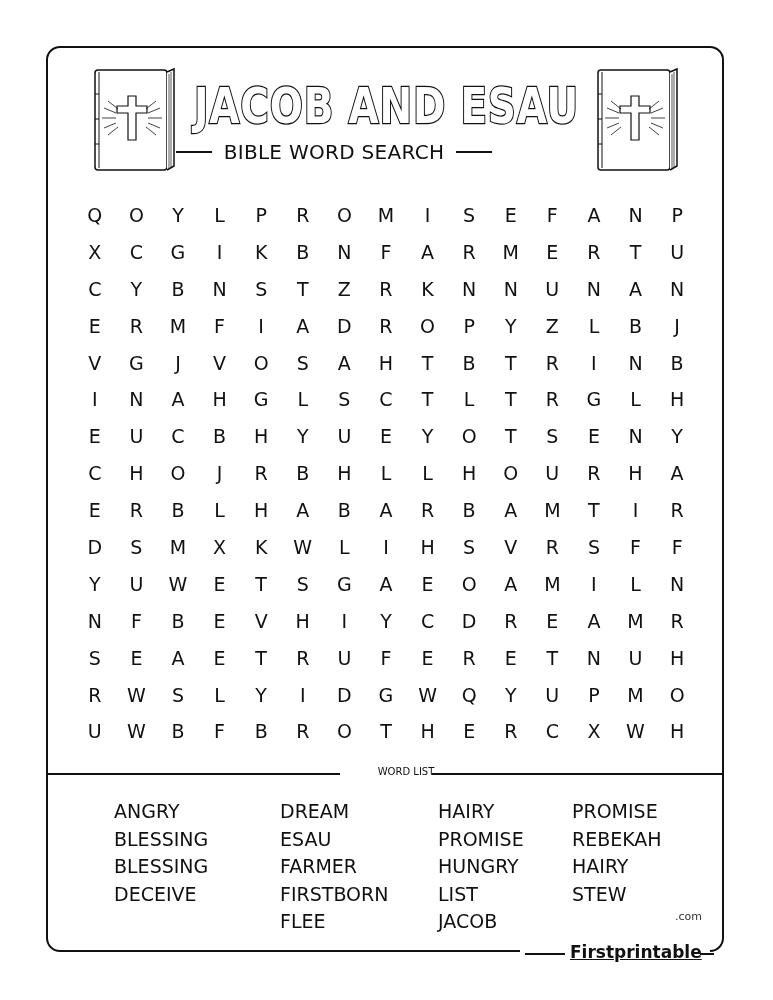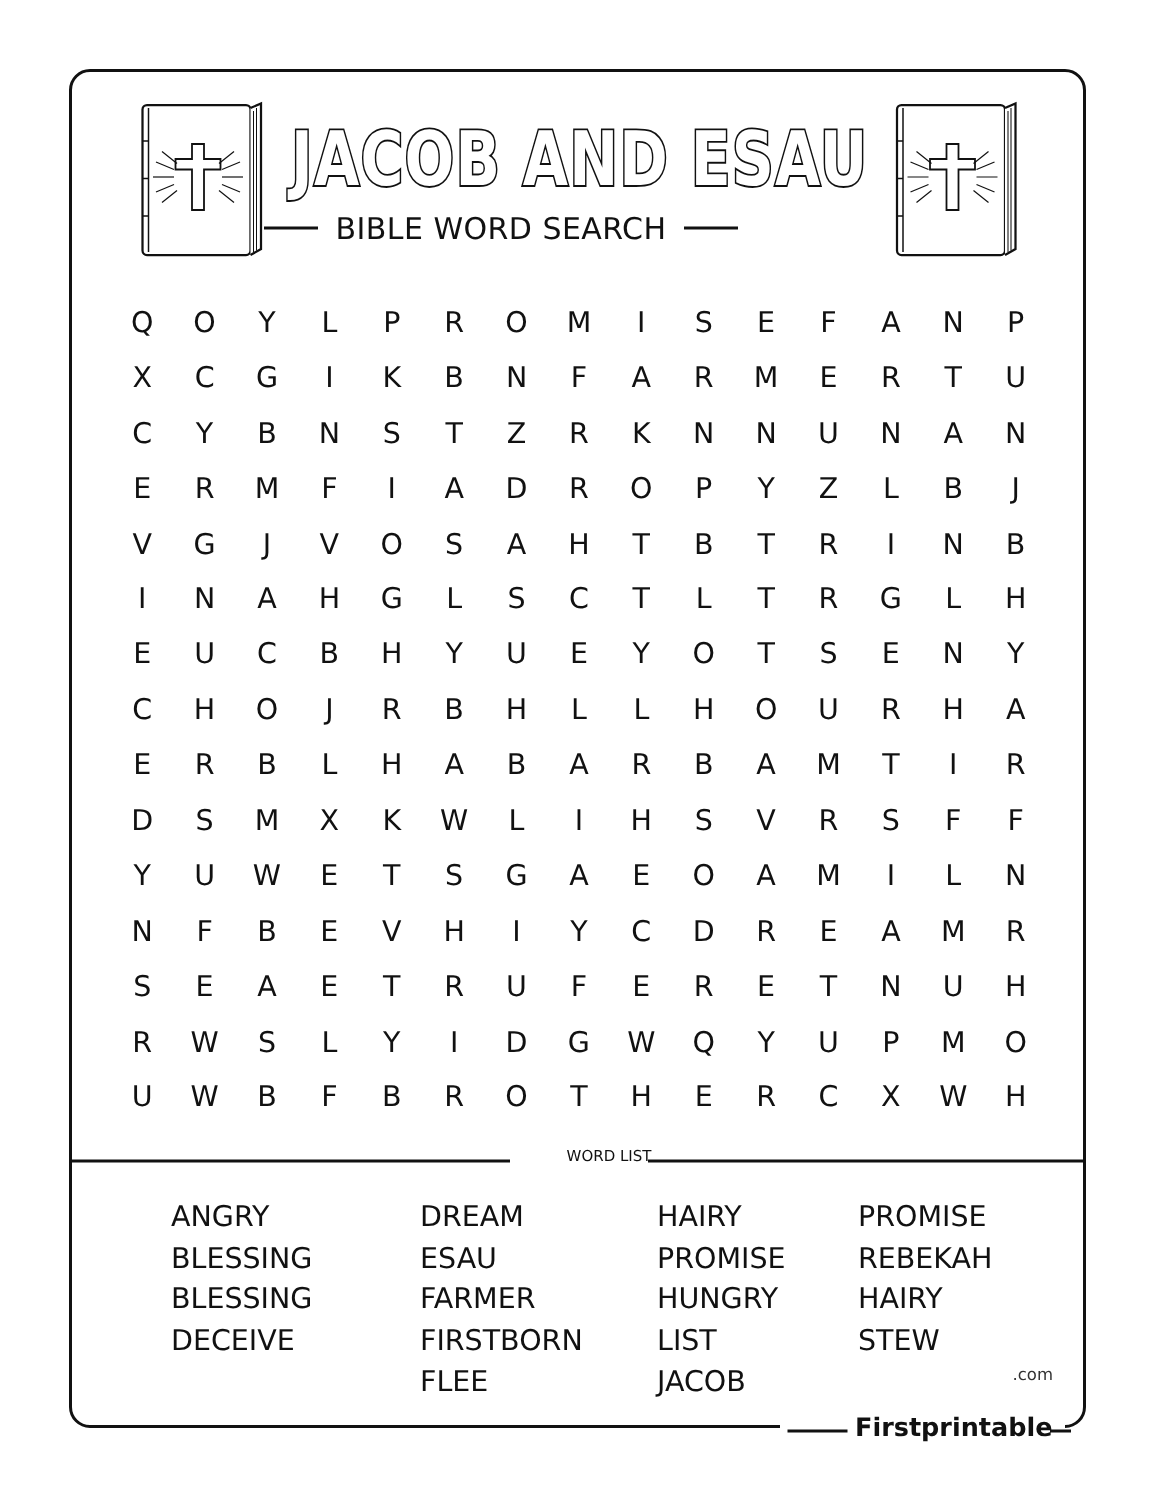--- a/index.html
+++ b/index.html
@@ -31,21 +31,21 @@
   .wl-line { position: absolute; top: 773px; height: 2px; background: #111; }
   .wl-line.l { left: 46px; width: 294px; }
   .wl-line.r { left: 432px; width: 292px; }
   .wl-label { position: absolute; top: 766px; left: 360px; width: 92px; text-align: center; font-size: 10px; font-weight: normal; }
   .words { position: absolute; top: 798px; left: 114px; display: grid; grid-template-columns: 166px 158px 134px 120px; }
   .col { display: flex; flex-direction: column; }
   .word { font-size: 19px; line-height: 27.5px; }
   .brand-line { position: absolute; top: 953px; height: 2px; background: #111; }
   .brand-line.l { left: 525px; width: 40px; }
   .brand-line.r { left: 700px; width: 14px; }
-  .brand { position: absolute; left: 570px; top: 942px; font-size: 17px; font-weight: bold; }
+  .brand { position: absolute; left: 570px; top: 942px; font-size: 17px; font-weight: bold; text-decoration: underline; }
   .brand-sub { position: absolute; left: 675px; top: 910px; font-size: 11px; color: #333; }
   .cover-break { position: absolute; left: 520px; top: 946px; width: 190px; height: 10px; background: #fff; }
 </style>
 </head>
 <body>
 
 <div class="frame"></div>
 
 <svg class="book left" viewBox="0 0 86 108">
   <rect x="3" y="4" width="72" height="100" rx="3" fill="#fff" stroke="#111" stroke-width="1.5"></rect>

